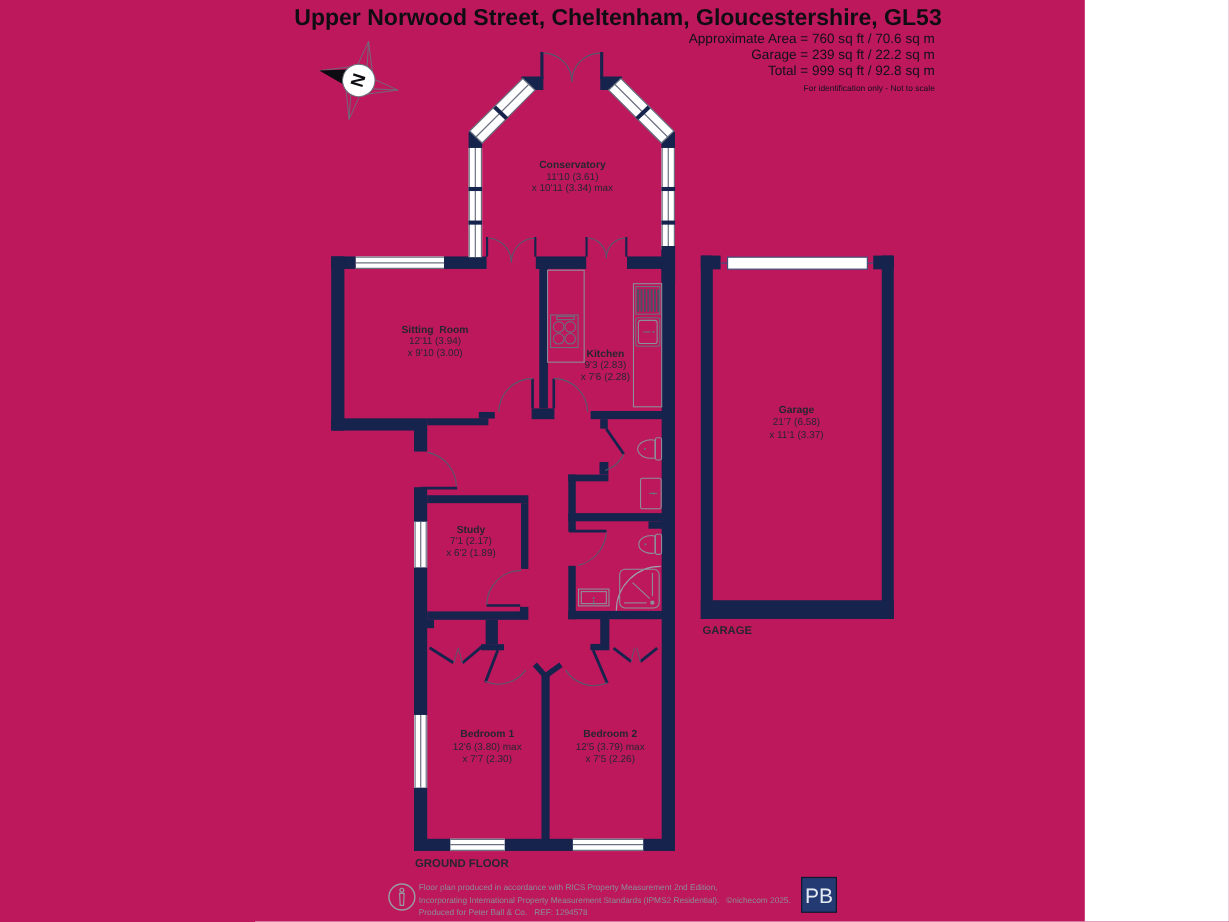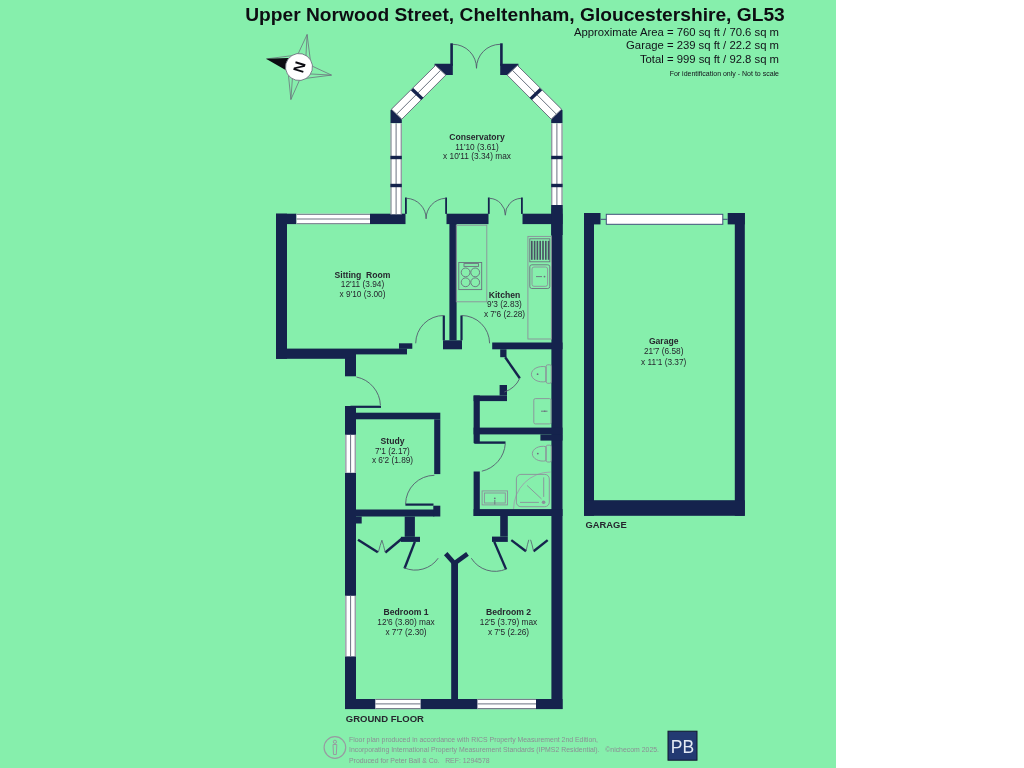--- a/index.html
+++ b/index.html
@@ -1,16 +1,16 @@
 <!DOCTYPE html>
 <html><head>
 <meta charset="utf-8">
 <style>
 html,body{margin:0;padding:0;}
-.page{width:836px;height:768px;position:relative;background:#86efac;font-family:"Liberation Sans",sans-serif;overflow:hidden;}
+.page{width:904px;height:768px;position:relative;background:#be185d;font-family:"Liberation Sans",sans-serif;overflow:hidden;}
 svg text{font-family:"Liberation Sans",sans-serif;}
 </style>
 </head>
 <body>
 <div class="page">
 <svg width="1024" height="768" viewBox="0 0 1024 768">
 <defs></defs>
 
 <text x="515" y="21" font-size="19.2" font-weight="bold" fill="#0d0d12" text-anchor="middle">Upper Norwood Street, Cheltenham, Gloucestershire, GL53</text>
 <g fill="#111118" font-size="11.3" text-anchor="end">

